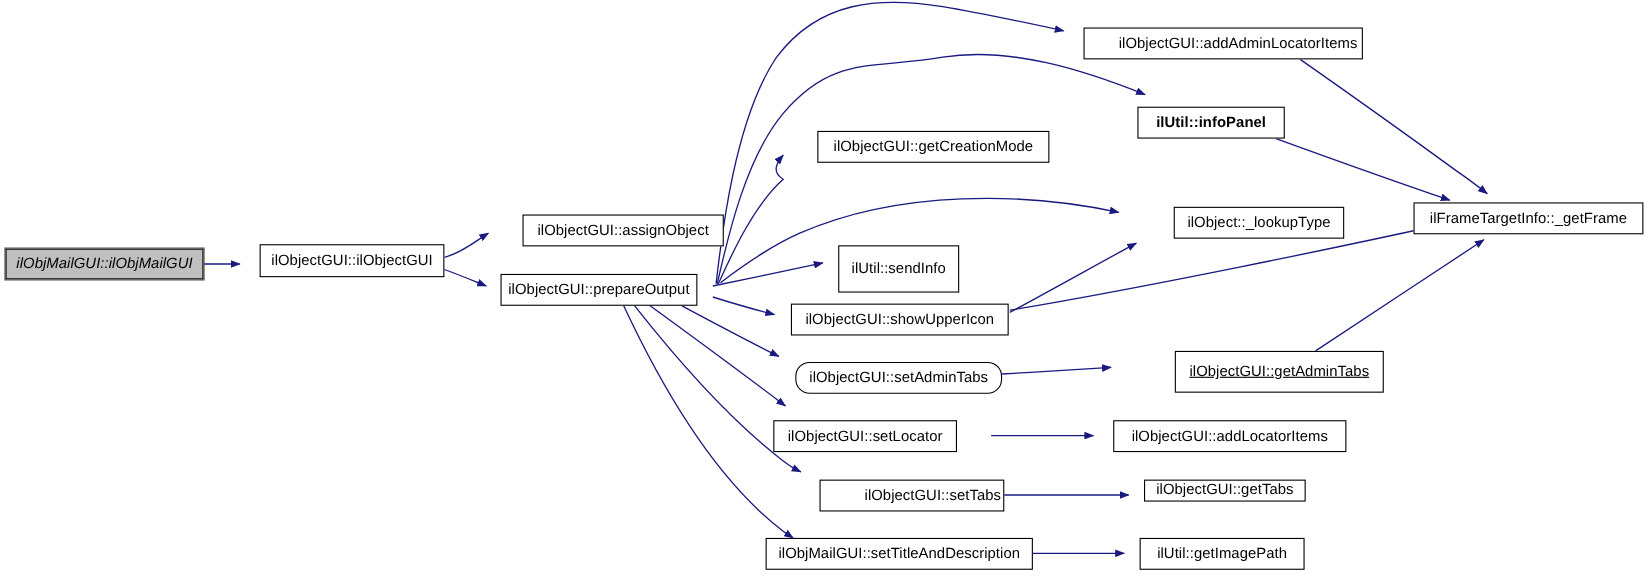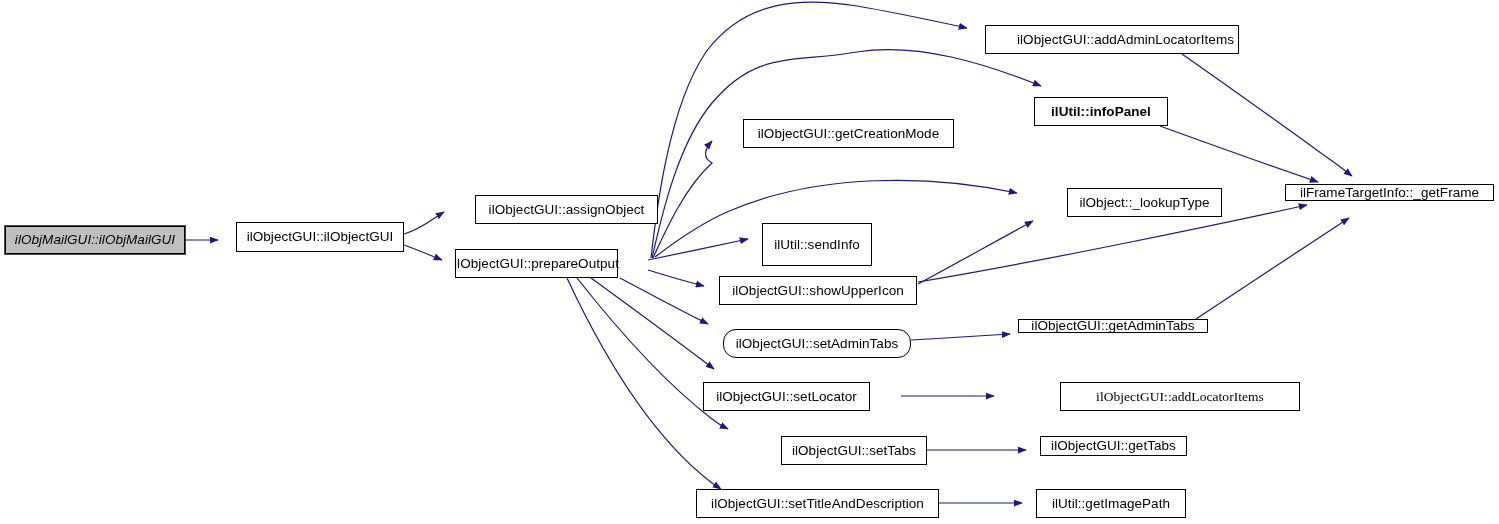--- a/index.html
+++ b/index.html
@@ -88,62 +88,62 @@
   <div id="nodes">
       <div class="node highlight" style="left: 5px; top: 226px; width: 180px; height: 28px;">
         <span class="node-label">ilObjMailGUI::ilObjMailGUI</span>
       </div>
       <div class="node" style="left: 236px; top: 222px; width: 168px; height: 30px; text-align: right;">
         <span class="node-label">ilObjectGUI::ilObjectGUI</span>
       </div>
       <div class="node" style="left: 460px; top: 195px; width: 183px; height: 29px; margin-left: 15px;">
         <span class="node-label">ilObjectGUI::assignObject</span>
       </div>
-      <div class="node" style="left: 455px; top: 249px; width: 163px; height: 29px;">
+      <div class="node" style="left: 455px; top: 249px; width: 179px; height: 29px;">
         <span class="node-label">ilObjectGUI::prepareOutput</span>
       </div>
       <div class="node" style="left: 713px; top: 119px; width: 211px; height: 29px; margin-left: 30px;">
         <span class="node-label">ilObjectGUI::getCreationMode</span>
       </div>
       <div class="node" style="left: 762px; top: 223px; width: 110px; height: 43px;">
         <span class="node-label">ilUtil::sendInfo</span>
       </div>
       <div class="node" style="left: 719px; top: 276px; width: 198px; height: 29px;">
         <span class="node-label">ilObjectGUI::showUpperIcon</span>
       </div>
       <div class="node" style="left: 723px; top: 329px; width: 188px; height: 29px; border-radius: 13px;">
         <span class="node-label">ilObjectGUI::setAdminTabs</span>
       </div>
       <div class="node" style="left: 703px; top: 382px; width: 167px; height: 29px;">
         <span class="node-label">ilObjectGUI::setLocator</span>
       </div>
-      <div class="node" style="left: 781px; top: 436px; width: 146px; height: 29px;">
+      <div class="node" style="left: 745px; top: 436px; width: 168px; height: 29px; justify-content: flex-end;">
         <span class="node-label">ilObjectGUI::setTabs</span>
       </div>
       <div class="node" style="left: 696px; top: 489px; width: 243px; height: 29px;">
-        <span class="node-label">ilObjectGUI::setTitleAndDescription</span>
+        <span class="node-label">ilObjMailGUI::setTitleAndDescription</span>
       </div>
       <div class="node" style="left: 985px; top: 25px; width: 254px; height: 29px; padding-left: 27px;">
         <span class="node-label">ilObjectGUI::addAdminLocatorItems</span>
       </div>
       <div class="node" style="left: 1034px; top: 97px; width: 134px; height: 29px; font-weight: bold;">
         <span class="node-label">ilUtil::infoPanel</span>
       </div>
       <div class="node" style="left: 1035px; top: 188px; width: 155px; height: 29px; margin-left: 32px;">
         <span class="node-label">ilObject::_lookupType</span>
       </div>
-      <div class="node" style="left: 1018px; top: 319px; width: 190px; height: 14px;">
+      <div class="node" style="left: 1068px; top: 319px; width: 190px; height: 38px; text-decoration: underline;">
         <span class="node-label">ilObjectGUI::getAdminTabs</span>
       </div>
-      <div class="node" style="left: 1060px; top: 382px; width: 240px; height: 29px; font-family: Liberation Serif, serif;">
+      <div class="node" style="left: 1012px; top: 382px; width: 212px; height: 29px;">
         <span class="node-label">ilObjectGUI::addLocatorItems</span>
       </div>
       <div class="node" style="left: 1040px; top: 436px; width: 147px; height: 20px;">
         <span class="node-label">ilObjectGUI::getTabs</span>
       </div>
       <div class="node" style="left: 1036px; top: 489px; width: 150px; height: 29px;">
         <span class="node-label">ilUtil::getImagePath</span>
       </div>
-      <div class="node" style="left: 1285px; top: 184px; width: 209px; height: 17px; text-align: right;">
+      <div class="node" style="left: 1285px; top: 184px; width: 209px; height: 29px; text-align: right;">
         <span class="node-label">ilFrameTargetInfo::_getFrame</span>
       </div>
     </div>
 </div>
 
 </body></html>

